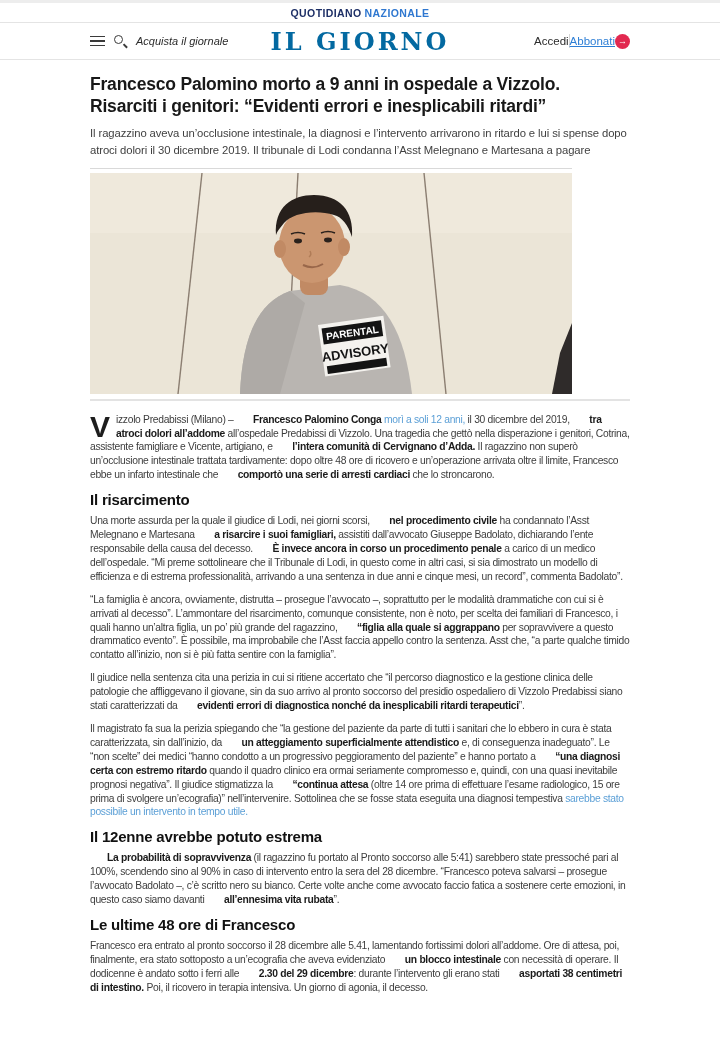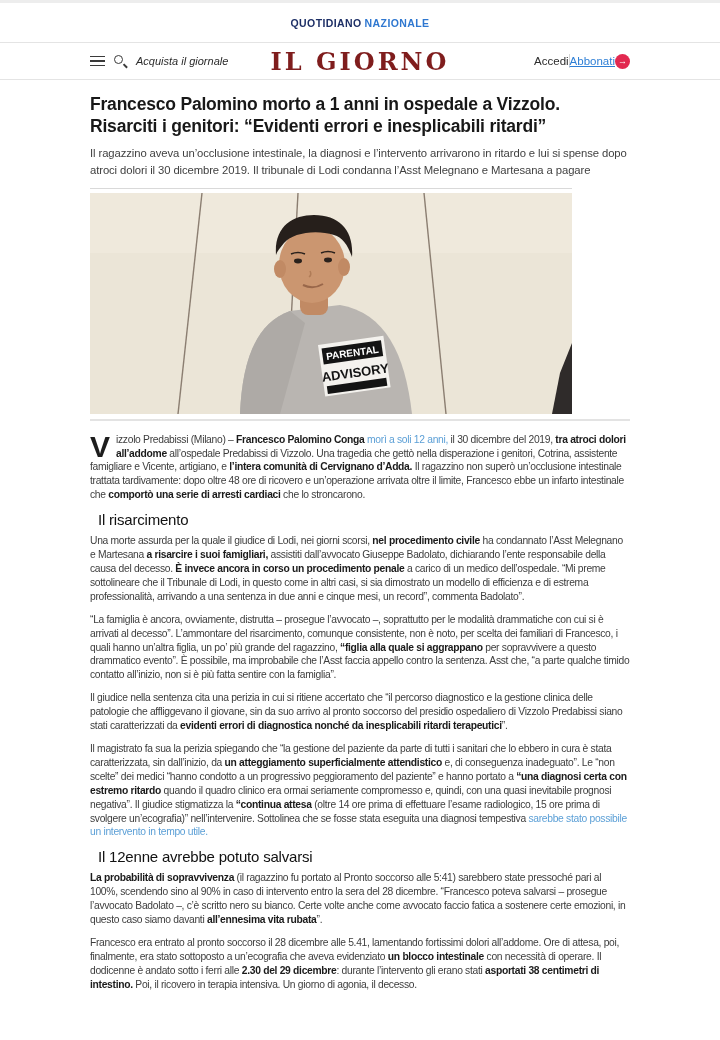--- a/index.html
+++ b/index.html
@@ -1,41 +1,41 @@
 <!DOCTYPE html>
 <html><head>
 <meta charset="utf-8">
 <style>
   * { margin:0; padding:0; box-sizing:border-box; }
   html,body { width:720px; height:1040px; background:#fff; overflow:hidden;
               font-family:"Liberation Sans", sans-serif; }
   .top-line { height:3px; background:#ededed; }
 
   
-  .qn-banner { height:40px; display:flex; align-items:center; justify-content:center;
+  .qn-banner { height:20px; display:flex; align-items:center; justify-content:center;
                border-bottom:1px solid #e4e4e4; }
   .qn-banner .brand { font-size:10.5px; font-weight:bold; letter-spacing:.4px; cursor:pointer; }
   .qn-primary { color:#1d2f66; }
   .qn-secondary { color:#2e77d0; margin-left:3px; }
 
   
   .header { height:37px; border-bottom:1px solid #e4e4e4; position:relative;
             display:flex; align-items:center; }
   .hdr-left { display:flex; align-items:center; margin-left:90px; gap:9px;font-style:italic; }
   .burger { width:15px; display:flex; flex-direction:column; gap:3px; cursor:pointer; }
   .burger i { display:block; height:1.5px; background:#3a3a3a; }
   .search-ic { width:13px; height:13px; position:relative; cursor:pointer; }
   .search-ic .lens { width:9px; height:9px; border:1.5px solid #3a3a3a; border-radius:50%;
                      position:absolute; top:0; left:0; }
   .search-ic .handle { width:5px; height:1.5px; background:#3a3a3a; position:absolute;
                        bottom:1px; right:-1px; transform:rotate(45deg); }
   .buy-label { font-size:11px; color:#2b2b2b; cursor:pointer; }
   .logo { position:absolute; left:50%; top:50%; transform:translate(-50%,-50%);
           font-family:"DejaVu Serif", serif; font-weight:bold; font-size:24px;
-          color:#7f1d1d; letter-spacing:3px; cursor:pointer; white-space:nowrap; }
+          color:#0369a1; letter-spacing:3px; cursor:pointer; white-space:nowrap; }
   .hdr-right { position:absolute; right:90px; display:flex; align-items:center; gap:0; }
   .accedi { font-size:11.5px; color:#2b2b2b; cursor:pointer; }
   .vsep { width:1px; height:14px; background:#d7d7d7; }
   .abbonati { font-size:11.5px; color:#2e7fd6; cursor:pointer;text-decoration:underline; }
   .sub-circle { width:15px; height:15px; border-radius:50%; background:#e22950; color:#fff;
                 font-size:9px; line-height:15px; text-align:center; cursor:pointer; }
 
   
   .content { width:540px; margin-left:90px; }
   .headline { margin-top:13px; font-size:17.5px; line-height:1.28; font-weight:bold;
@@ -43,24 +43,24 @@
   .subheadline { margin-top:7px; font-size:11.3px; line-height:1.5; color:#414141;
                  letter-spacing:-.1px; }
   .divider-thin { border-top:1px solid #d9d9d9; margin-top:9px; width:482px; }
   .photo-wrap { margin-top:4px; width:482px; height:221px; overflow:hidden; }
   .divider-under { border-top:2px solid #e3e3e3; margin-top:5px; width:540px; }
 
   
   .article { margin-top:12px; }
   .para { font-size:10.3px; line-height:13.9px; letter-spacing:-.3px; color:#3d3d3d;
           margin-bottom:9px; }
-  .para .b { font-weight:bold; color:#1b1b1b; }
+  .para .b { font-weight:bold; color:#1b1b1b;margin-left:17px; }
   .link { color:#5b9fd6; text-decoration:none; cursor:pointer; }
-  .sec-h { font-size:15px; font-weight:normal; color:#111; letter-spacing:-.2px;
-           margin:8px 0 6px 8px; }
+  .sec-h { font-size:15px; font-weight:bold; color:#111; letter-spacing:-.2px;
+           margin:8px 0 6px 0; }
   .dropcap { float:left; font-size:30px; line-height:25px; font-weight:bold; color:#1d1d1d;
              padding:1px 6px 0 0; letter-spacing:0; }
 </style>
 </head>
 <body>
 
 <div class="top-line"></div>
 
 <div class="qn-banner">
   <span class="brand">
@@ -84,21 +84,21 @@
   <div class="logo">IL GIORNO</div>
   <div class="hdr-right">
     <span class="accedi">Accedi</span>
     <span class="vsep"></span>
     <span class="abbonati">Abbonati</span>
     <span class="sub-circle">→</span>
   </div>
 </div>
 
 <div class="content">
-  <h1 class="headline">Francesco Palomino morto a 1 anni in ospedale a Vizzolo. Risarciti i genitori: “Evidenti errori e inesplicabili ritardi”</h1>
+  <h1 class="headline">Francesco Palomino morto a 9 anni in ospedale a Vizzolo. Risarciti i genitori: “Evidenti errori e inesplicabili ritardi”</h1>
   <p class="subheadline">Il ragazzino aveva un’occlusione intestinale, la diagnosi e l’intervento arrivarono in ritardo e lui si spense dopo atroci dolori il 30 dicembre 2019. Il tribunale di Lodi condanna l’Asst Melegnano e Martesana a pagare</p>
 
   <div class="divider-thin"></div>
 
   <div class="photo-wrap">
     <svg width="482" height="221" viewBox="0 0 482 221" xmlns="http://www.w3.org/2000/svg">
 
       <rect x="0" y="0" width="482" height="221" fill="#ebe5d7"></rect>
       <rect x="0" y="0" width="482" height="60" fill="#efe9dc"></rect>
 
@@ -139,18 +139,19 @@
 
   <div class="divider-under"></div>
 
   <div class="article">
       <p class="para"><span class="dropcap">V</span><span class="t">izzolo Predabissi (Milano) – </span><span class="b">Francesco Palomino Conga</span><span class="t"> </span><a class="link" href="#">morì a soli 12 anni,</a><span class="t"> il 30 dicembre del 2019, </span><span class="b">tra atroci dolori all’addome</span><span class="t"> all’ospedale Predabissi di Vizzolo. Una tragedia che gettò nella disperazione i genitori, Cotrina, assistente famigliare e Vicente, artigiano, e </span><span class="b">l’intera comunità di Cervignano d’Adda.</span><span class="t"> Il ragazzino non superò un’occlusione intestinale trattata tardivamente: dopo oltre 48 ore di ricovero e un’operazione arrivata oltre il limite, Francesco ebbe un infarto intestinale che </span><span class="b">comportò una serie di arresti cardiaci</span><span class="t"> che lo stroncarono.</span></p>
       <h2 class="sec-h">Il risarcimento</h2>
       <p class="para"><span class="t">Una morte assurda per la quale il giudice di Lodi, nei giorni scorsi, </span><span class="b">nel procedimento civile</span><span class="t"> ha condannato l’Asst Melegnano e Martesana </span><span class="b">a risarcire i suoi famigliari,</span><span class="t"> assistiti dall’avvocato Giuseppe Badolato, dichiarando l’ente responsabile della causa del decesso. </span><span class="b">È invece ancora in corso un procedimento penale</span><span class="t"> a carico di un medico dell’ospedale. “Mi preme sottolineare che il Tribunale di Lodi, in questo come in altri casi, si sia dimostrato un modello di efficienza e di estrema professionalità, arrivando a una sentenza in due anni e cinque mesi, un record”, commenta Badolato”.</span></p>
       <p class="para"><span class="t">“La famiglia è ancora, ovviamente, distrutta – prosegue l’avvocato –, soprattutto per le modalità drammatiche con cui si è arrivati al decesso”. L’ammontare del risarcimento, comunque consistente, non è noto, per scelta dei familiari di Francesco, i quali hanno un’altra figlia, un po’ più grande del ragazzino, </span><span class="b">“figlia alla quale si aggrappano</span><span class="t"> per sopravvivere a questo drammatico evento”. È possibile, ma improbabile che l’Asst faccia appello contro la sentenza. Asst che, “a parte qualche timido contatto all’inizio, non si è più fatta sentire con la famiglia”.</span></p>
       <p class="para"><span class="t">Il giudice nella sentenza cita una perizia in cui si ritiene accertato che “il percorso diagnostico e la gestione clinica delle patologie che affliggevano il giovane, sin da suo arrivo al pronto soccorso del presidio ospedaliero di Vizzolo Predabissi siano stati caratterizzati da </span><span class="b">evidenti errori di diagnostica nonché da inesplicabili ritardi terapeutici</span><span class="t">”.</span></p>
       <p class="para"><span class="t">Il magistrato fa sua la perizia spiegando che “la gestione del paziente da parte di tutti i sanitari che lo ebbero in cura è stata caratterizzata, sin dall’inizio, da </span><span class="b">un atteggiamento superficialmente attendistico</span><span class="t"> e, di conseguenza inadeguato”. Le “non scelte” dei medici “hanno condotto a un progressivo peggioramento del paziente” e hanno portato a </span><span class="b">“una diagnosi certa con estremo ritardo</span><span class="t"> quando il quadro clinico era ormai seriamente compromesso e, quindi, con una quasi inevitabile prognosi negativa”. Il giudice stigmatizza la </span><span class="b">“continua attesa</span><span class="t"> (oltre 14 ore prima di effettuare l’esame radiologico, 15 ore prima di svolgere un’ecografia)” nell’intervenire. Sottolinea che se fosse stata eseguita una diagnosi tempestiva </span><a class="link" href="#">sarebbe stato possibile un intervento in tempo utile.</a></p>
-      <h2 class="sec-h">Il 12enne avrebbe potuto salvarsi</h2>
+      <h2 class="sec-h">Il 12enne avrebbe potuto estrema</h2>
       <p class="para"><span class="b">La probabilità di sopravvivenza</span><span class="t"> (il ragazzino fu portato al Pronto soccorso alle 5:41) sarebbero state pressoché pari al 100%, scendendo sino al 90% in caso di intervento entro la sera del 28 dicembre. “Francesco poteva salvarsi – prosegue l’avvocato Badolato –, c’è scritto nero su bianco. Certe volte anche come avvocato faccio fatica a sostenere certe emozioni, in questo caso siamo davanti </span><span class="b">all’ennesima vita rubata</span><span class="t">”.</span></p>
+      <h2 class="sec-h">Le ultime 48 ore di Francesco</h2>
       <p class="para"><span class="t">Francesco era entrato al pronto soccorso il 28 dicembre alle 5.41, lamentando fortissimi dolori all’addome. Ore di attesa, poi, finalmente, era stato sottoposto a un’ecografia che aveva evidenziato </span><span class="b">un blocco intestinale</span><span class="t"> con necessità di operare. Il dodicenne è andato sotto i ferri alle </span><span class="b">2.30 del 29 dicembre</span><span class="t">: durante l’intervento gli erano stati </span><span class="b">asportati 38 centimetri di intestino.</span><span class="t"> Poi, il ricovero in terapia intensiva. Un giorno di agonia, il decesso.</span></p>
     </div>
 
 </div>
 
 </body></html>

